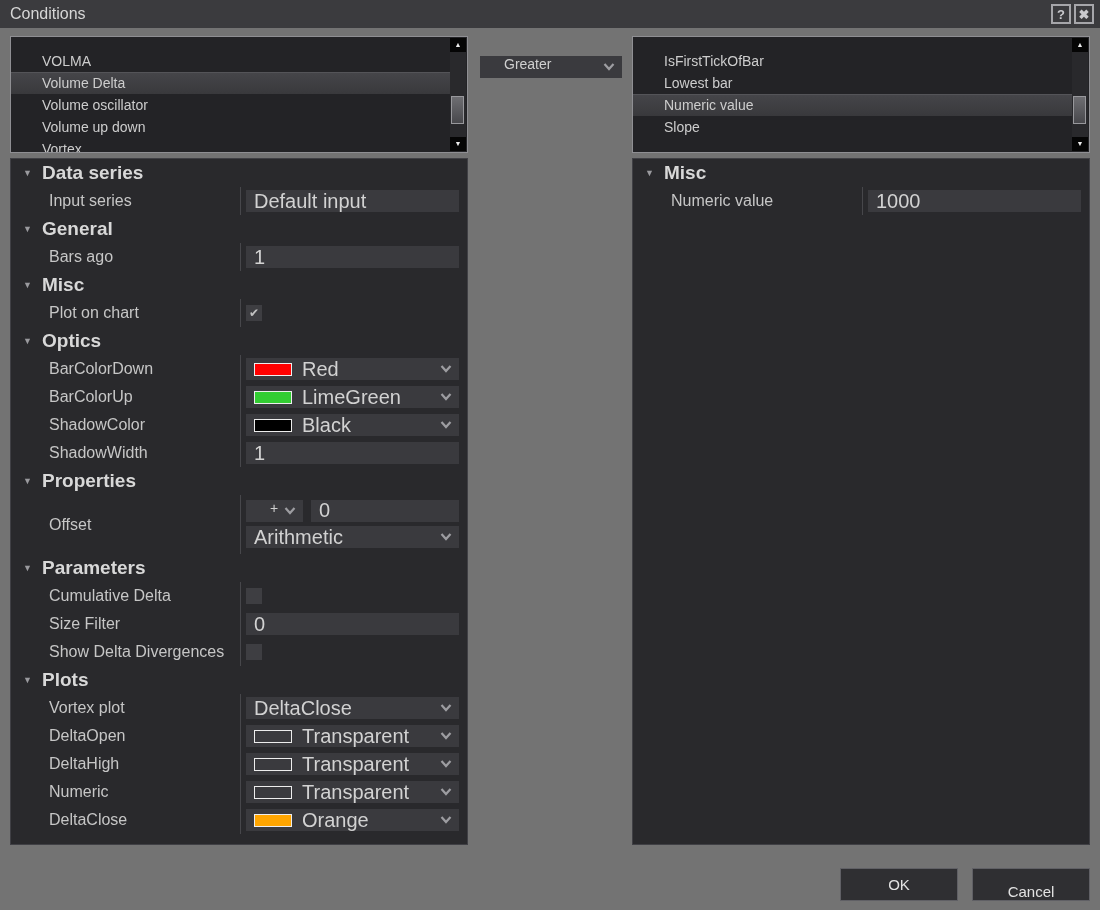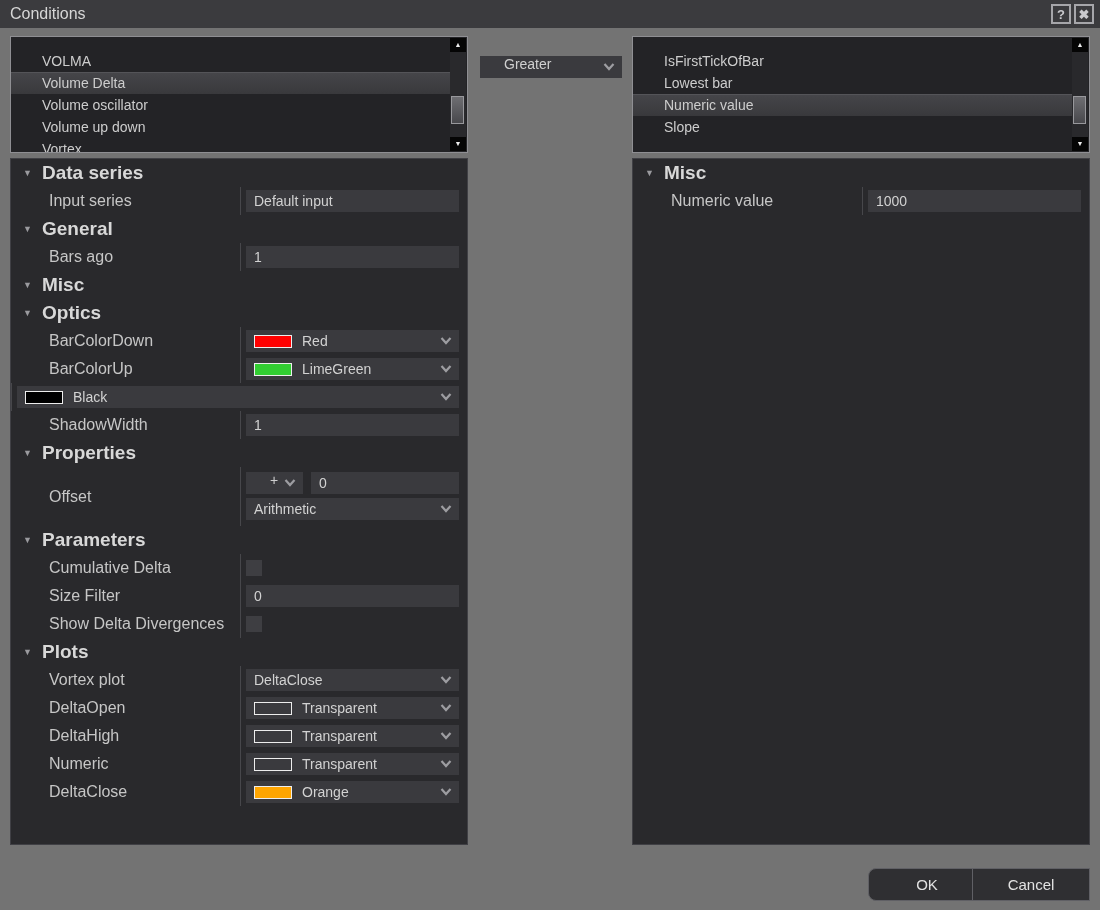--- a/index.html
+++ b/index.html
@@ -67,21 +67,21 @@
   .g-label {
     width:229px; box-sizing:border-box; padding-left:38px; flex:none;
     color:#c6c6c6; font-size:16px; display:flex; align-items:center;
   }
   .g-value {
     flex:1; border-left:1px solid #47474b;
     padding:3px 8px 3px 5px; display:flex; align-items:center; min-width:0;
   }
   .g-field {
     width:100%; height:22px; box-sizing:border-box; background:#3a3a3e;
-    color:#d2d2d2; font-size:14px; display:flex; align-items:center;
+    color:#d2d2d2; font-size:20px; display:flex; align-items:center;
     padding:0 8px; position:relative; white-space:nowrap;
   }
   .g-field.select { padding-right:36px; cursor:default; }
   .swatch {
     width:38px; height:13px; box-sizing:border-box; flex:none;
     border:1px solid #ededed; margin-right:10px; background:transparent;
   }
   .checkbox {
     width:16px; height:16px; flex:none; background:#3e3e42;
     color:#c2c2c2; font-size:12px; line-height:16px; text-align:center; cursor:default;
@@ -91,22 +91,22 @@
   .offset-line { height:28px; display:flex; align-items:center; }
   .offset-line.first { height:25px; }
   .op-dd { width:57px; flex:none; margin-right:8px; padding-right:20px; }
   .op-amount { flex:1; }
   
   .btn {
     position:absolute; top:868px; width:118px; height:33px; box-sizing:border-box;
     background:#2f2f32; border:1px solid #606065; color:#e2e2e2; font-size:15px;
     display:flex; align-items:center; justify-content:center; cursor:default;
   }
-  .btn.ok { left:868px;border-radius:8px; }
-  .btn.cancel { left:972px; }
+  .btn.ok { left:840px; }
+  .btn.cancel { left:972px;align-items:flex-end; }
 </style>
 </head>
 <body>
 
 <div class="dialog">
 
   <div class="titlebar">
     <div class="title">Conditions</div>
     <div class="tb-btn help">
       <span>?</span>
@@ -173,20 +173,26 @@
       <div class="g-label">Bars ago</div>
       <div class="g-value">
         <div class="g-field">1</div>
       </div>
     </div>
 
     <div class="g-header">
       <span class="g-tri">▼</span>
       <span class="g-title">Misc</span>
     </div>
+    <div class="g-row">
+      <div class="g-label">Plot on chart</div>
+      <div class="g-value">
+        <div class="checkbox">✔</div>
+      </div>
+    </div>
 
     <div class="g-header">
       <span class="g-tri">▼</span>
       <span class="g-title">Optics</span>
     </div>
     <div class="g-row">
       <div class="g-label">BarColorDown</div>
       <div class="g-value">
         <div class="g-field select">
           <span class="swatch" style="background-color: rgb(255, 0, 0);"></span>
@@ -203,20 +209,21 @@
         <div class="g-field select">
           <span class="swatch" style="background-color: rgb(50, 205, 50);"></span>
           <span>LimeGreen</span>
           <svg class="chev" width="12" height="8" viewBox="0 0 12 8">
               <path d="M1.5 1 L6 6 L10.5 1" fill="none" stroke="#9d9da1" stroke-width="2.2"></path>
             </svg>
         </div>
       </div>
     </div>
     <div class="g-row">
+      <div class="g-label">ShadowColor</div>
       <div class="g-value">
         <div class="g-field select">
           <span class="swatch" style="background-color: rgb(0, 0, 0);"></span>
           <span>Black</span>
           <svg class="chev" width="12" height="8" viewBox="0 0 12 8">
               <path d="M1.5 1 L6 6 L10.5 1" fill="none" stroke="#9d9da1" stroke-width="2.2"></path>
             </svg>
         </div>
       </div>
     </div>

